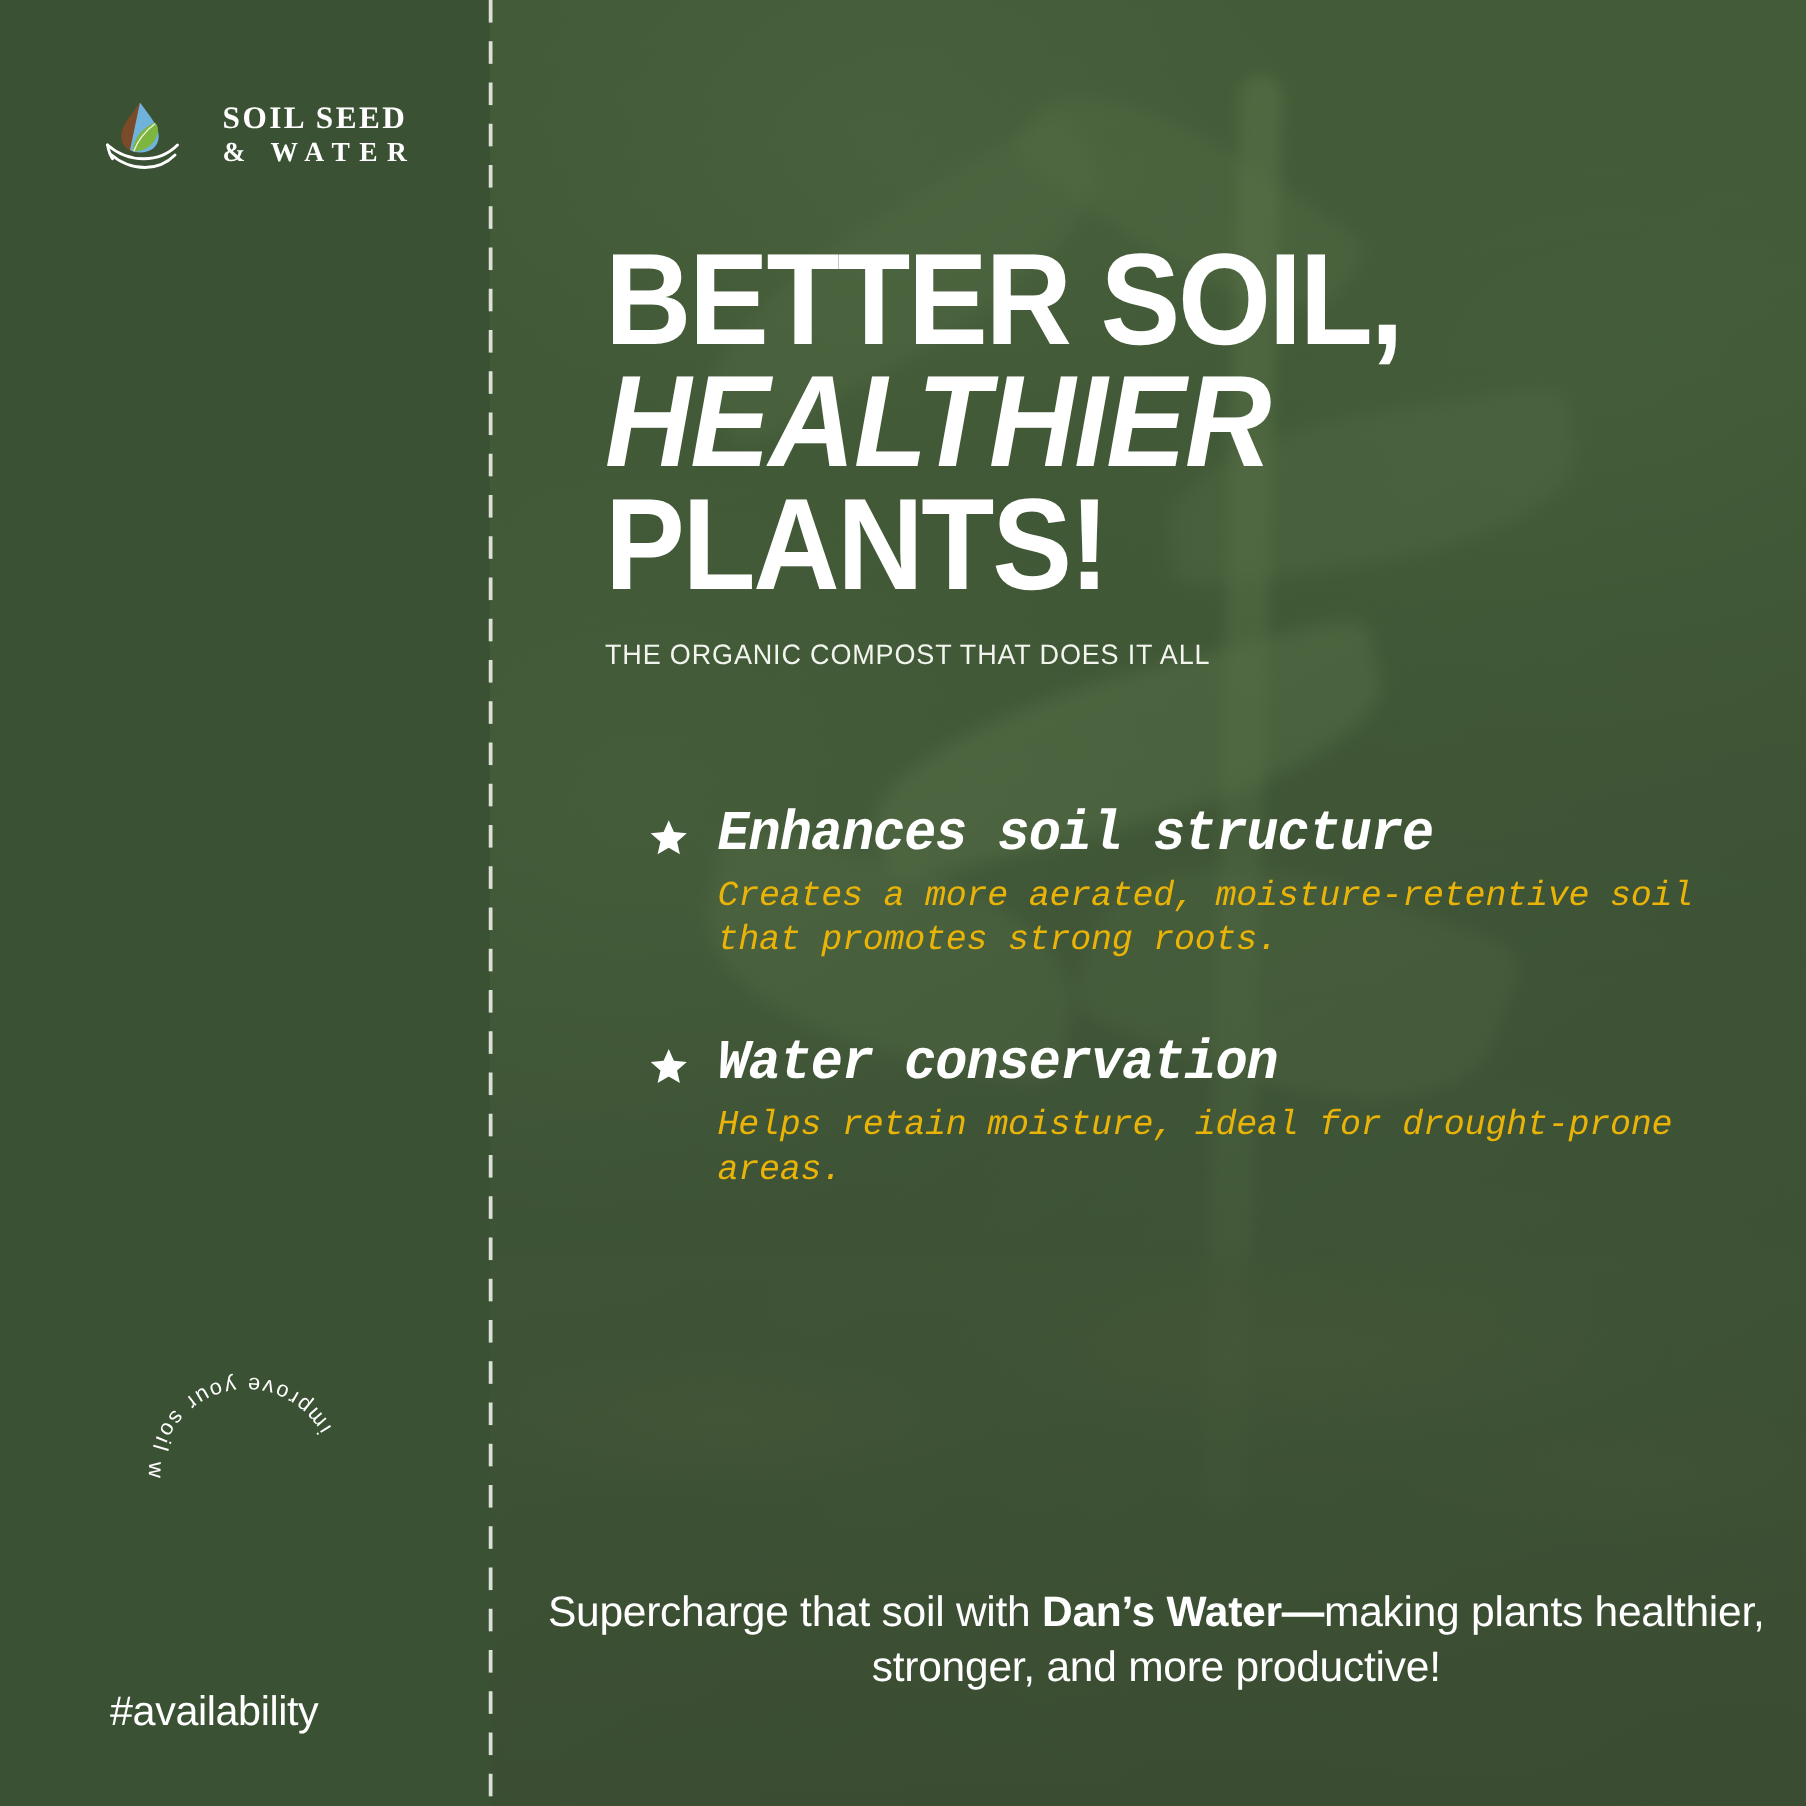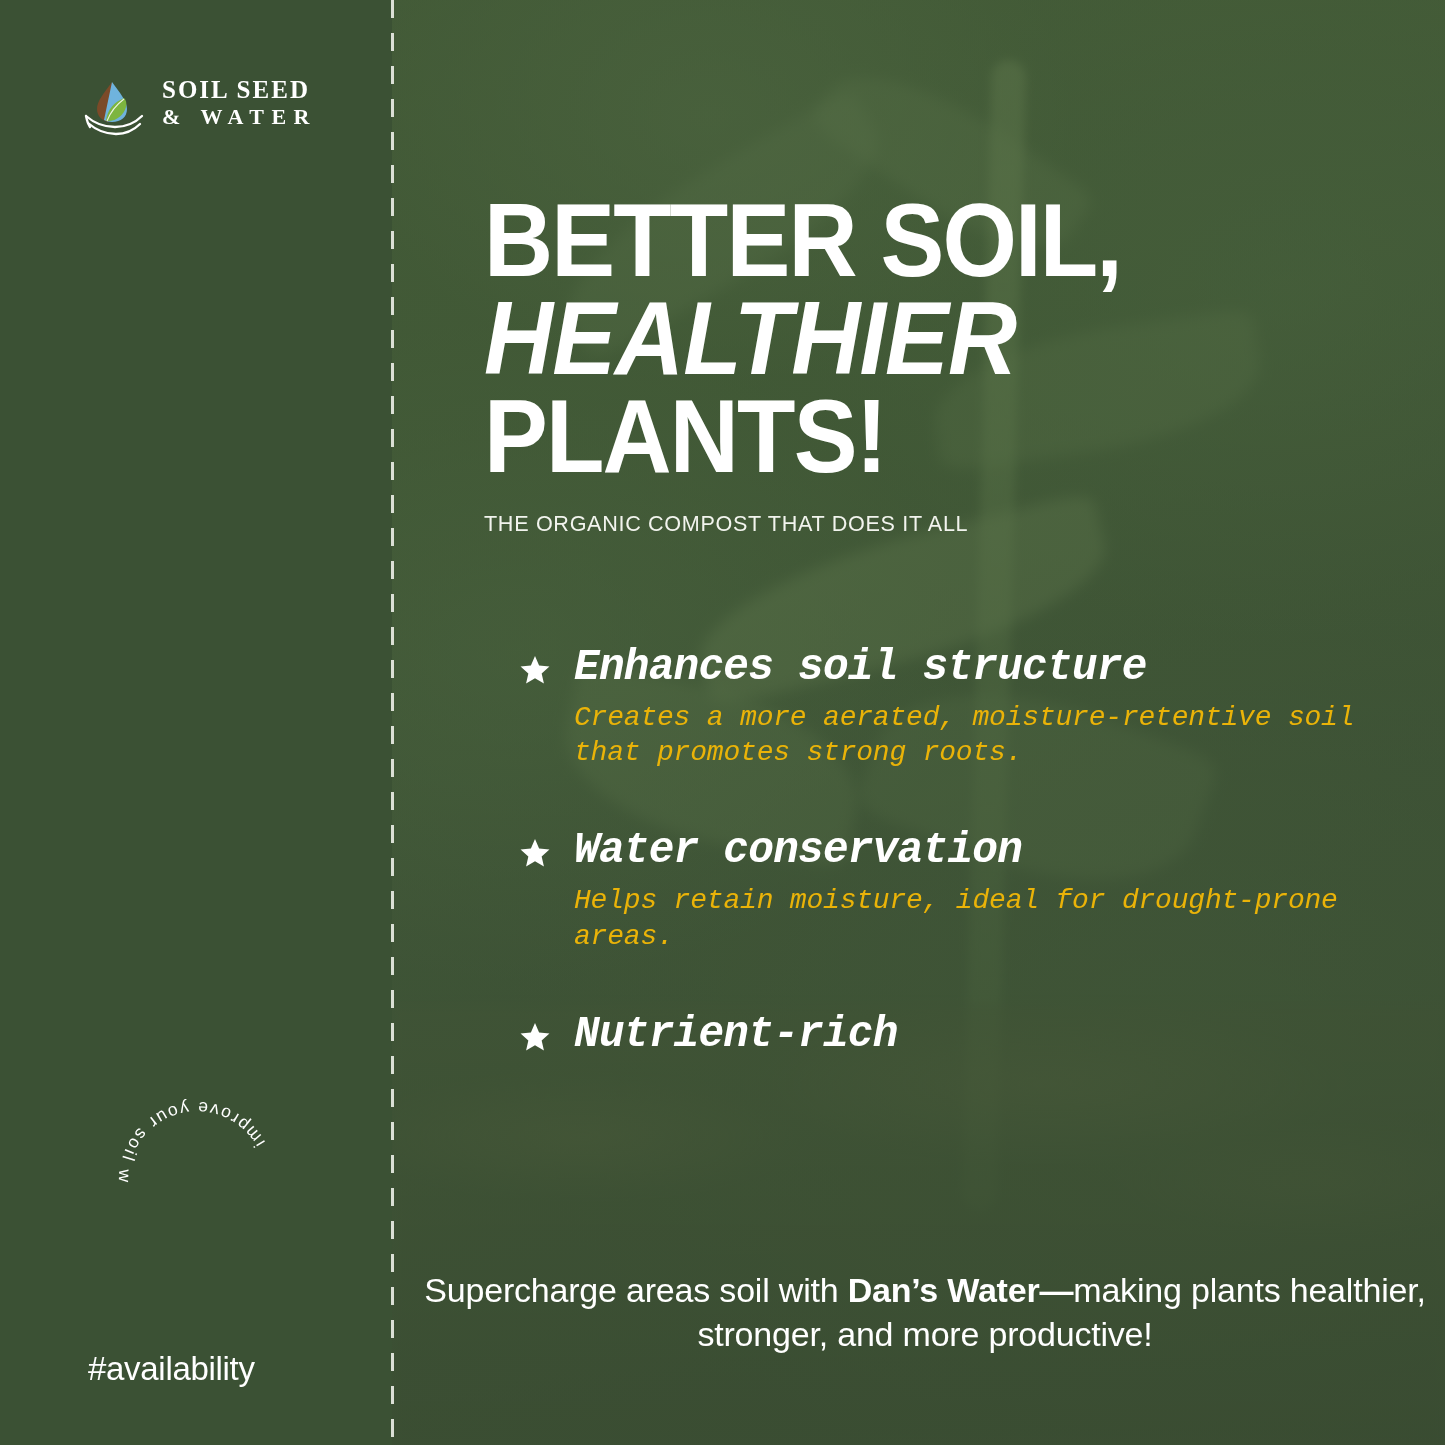--- a/index.html
+++ b/index.html
@@ -66,21 +66,21 @@
     position:absolute;
     left:391px; top:0; width:3px; height:1445px;
     background-image:linear-gradient(to bottom,#e9ece4 0 18px, rgba(0,0,0,0) 18px 33px);
     background-size:3px 33px;
     opacity:.92;
   }
 
   
   .logo{
     position:absolute;left:82px;top:76px;
-    display:flex;align-items:flex-start;gap:16px;
+    display:flex;align-items:center;gap:32px;
   }
   .logo-mark{width:64px;height:64px;flex:0 0 auto;}
   .logo-words{display:flex;flex-direction:column;justify-content:center;}
   .logo-l1{
     font-family:"Liberation Serif", serif;
     font-weight:700;font-size:25px;color:#ffffff;
     letter-spacing:2.0px;line-height:1.12;
   }
   .logo-l2{
     font-family:"Liberation Serif", serif;
@@ -244,34 +244,26 @@
           <svg viewBox="0 0 24 24" width="34" height="34" aria-hidden="true">
             <path fill="#ffffff" d="M12 2.2 L14.9 8.9 L22.2 9.6 L16.7 14.4 L18.3 21.5 L12 17.8 L5.7 21.5 L7.3 14.4 L1.8 9.6 L9.1 8.9 Z"></path>
           </svg>
         </span>
         <span class="b-title">Water conservation</span>
       </div>
       <div class="b-desc">Helps retain moisture, ideal for drought-prone areas.</div>
     </div>
 
     <div class="benefit wide">
-      <div class="b-head">
-        <span class="star">
-          <svg viewBox="0 0 24 24" width="34" height="34" aria-hidden="true">
-            <path fill="#ffffff" d="M12 2.2 L14.9 8.9 L22.2 9.6 L16.7 14.4 L18.3 21.5 L12 17.8 L5.7 21.5 L7.3 14.4 L1.8 9.6 L9.1 8.9 Z"></path>
-          </svg>
-        </span>
-        <span class="b-title">Nutrient-rich</span>
-      </div>
     </div>
 
   </div>
 
   <div class="tagline">
-    <span>Supercharge areas soil with </span><b>Dan’s Water—</b><span>making plants healthier, stronger, and more productive!</span>
+    <span>Supercharge that soil with </span><b>Dan’s Water—</b><span>making plants healthier, stronger, and more productive!</span>
   </div>
 
   <div class="badge">
     <svg viewBox="0 0 200 200" aria-hidden="true">
       <defs>
         <path id="badgeCircle" d="M 100,100 m -78,0 a 78,78 0 1,0 156,0 a 78,78 0 1,0 -156,0"></path>
       </defs>
       <text>
         <textPath href="#badgeCircle" startOffset="58%" id="badgePath">improve your soil with ssw.</textPath>
       </text>

